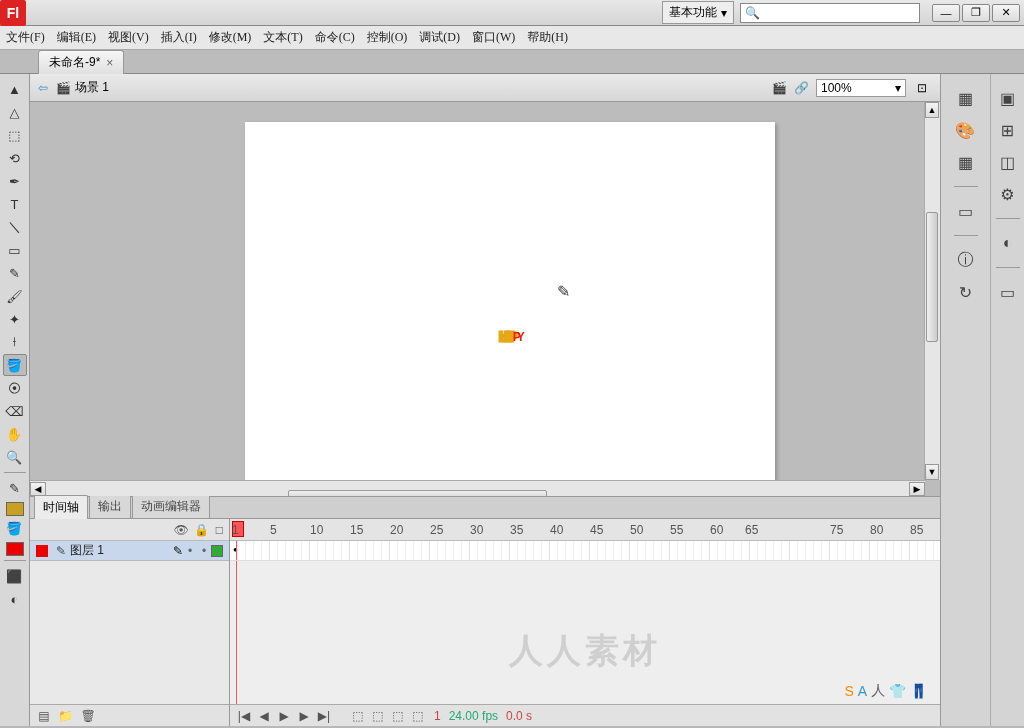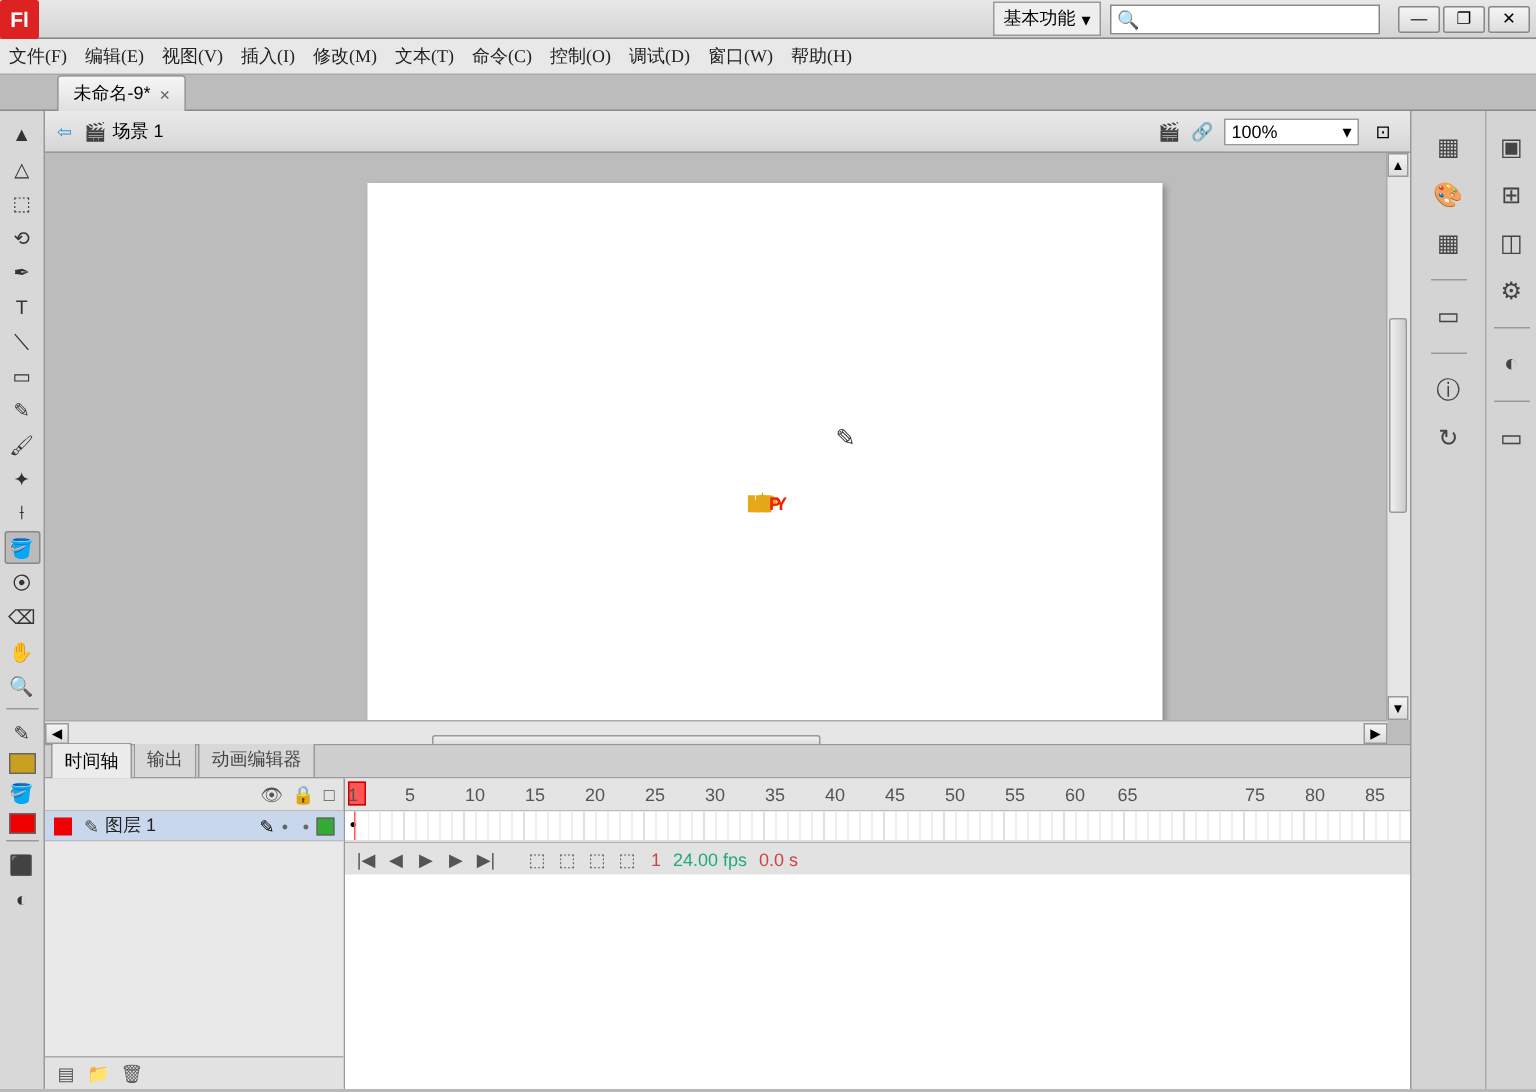--- a/index.html
+++ b/index.html
@@ -243,20 +243,31 @@
               <div class="tick" style="left: 600px;">75</div>
               <div class="tick" style="left: 640px;">80</div>
               <div class="tick" style="left: 680px;">85</div>
             </div>
           <div class="frame-row">
             <div class="grid"></div>
               <div class="mark5"></div>
             <div class="kf"></div>
             <div class="ph-line"></div>
           </div>
+          <div class="frames-empty">
+            <div class="ph-line"></div>
+            <div class="watermark">人人素材</div>
+            <div class="sm-icons" style="position:absolute;right:6px;bottom:4px;">
+              <span style="color:#f80">S</span>
+                <span style="color:#39c">A</span>
+                <span style="color:#666">人</span>
+                <span style="color:#3ac">👕</span>
+                <span style="color:#39c">👖</span>
+            </div>
+          </div>
           <div class="frames-foot">
             <div class="btn">|◀</div>
             <div class="btn">◀</div>
             <div class="btn">▶</div>
             <div class="btn">▶</div>
             <div class="btn">▶|</div>
             <span style="width:10px"></span>
             <div class="btn">⬚</div>
             <div class="btn">⬚</div>
             <div class="btn">⬚</div>

